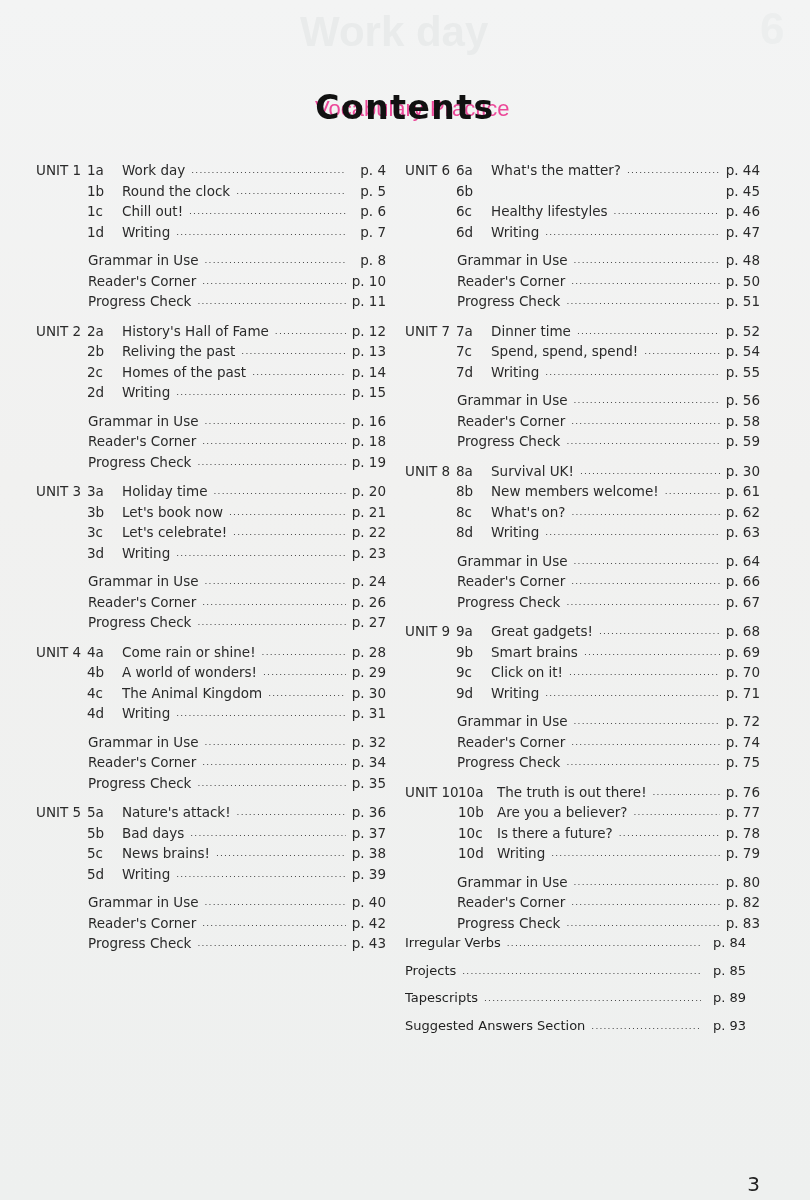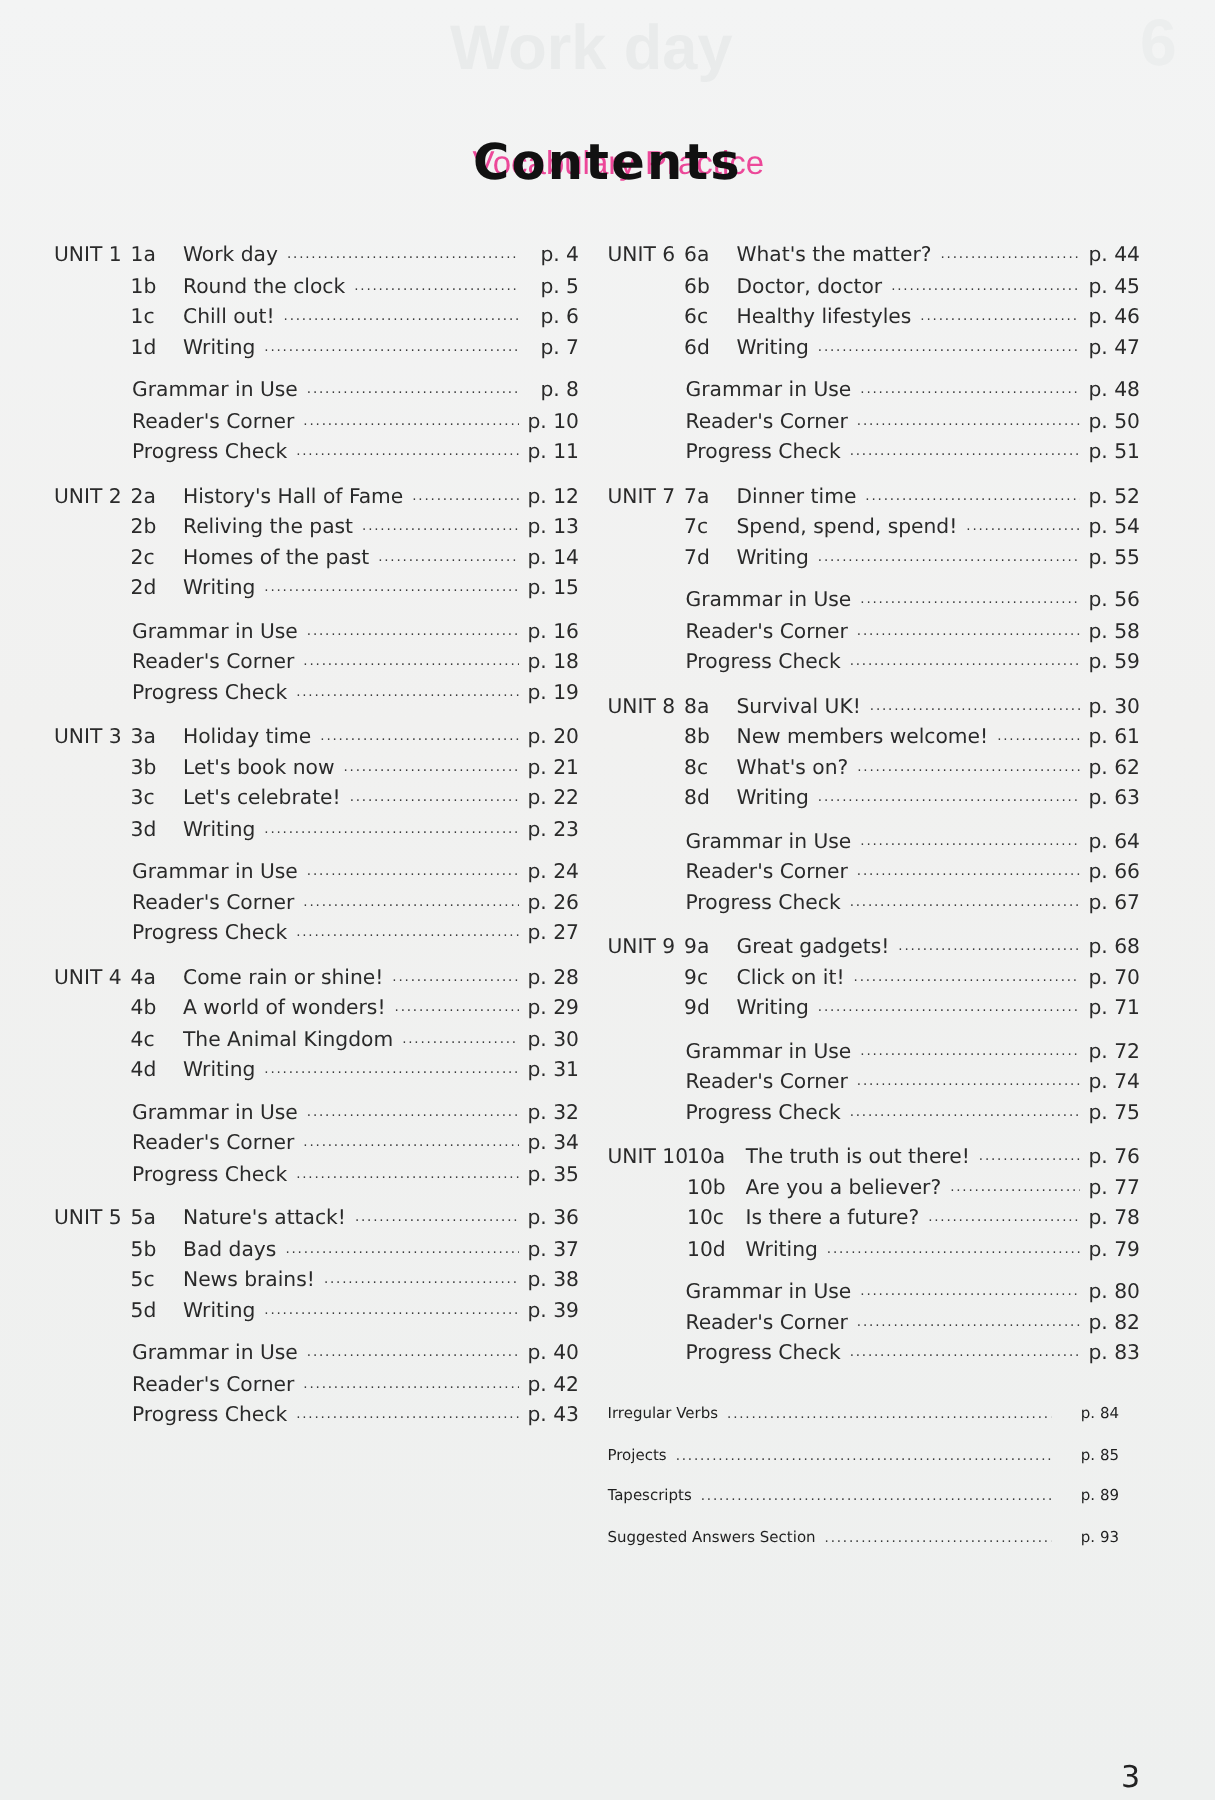--- a/index.html
+++ b/index.html
@@ -103,21 +103,21 @@
     .misc {
       position: absolute;
       left: 405px;
       top: 933px;
       width: 341px;
     }
     .misc-row {
       position: relative;
       height: 27.5px;
       line-height: 20px;
-      font-size: 10px;
+      font-size: 13px;
       white-space: nowrap;
     }
     .misc-row .extra-title-wrap { left: 0; right: 45px; }
 
     .page-number {
       position: absolute;
       right: 50px;
       top: 1172px;
       font-size: 20px;
       color: #222;
@@ -437,24 +437,20 @@
       <span class="unit-label">UNIT 6</span>
       <span class="lesson-code">6a</span>
       <span class="lesson-title-wrap">
           <span class="lesson-title">What's the matter?</span>
           <span class="dots"></span>
         </span>
       <span class="page-ref">p. 44</span>
     </div>
     <div class="row">
       <span class="lesson-code">6b</span>
-      <span class="lesson-title-wrap">
-          <span class="lesson-title">Doctor, doctor</span>
-          <span class="dots"></span>
-        </span>
       <span class="page-ref">p. 45</span>
     </div>
     <div class="row">
       <span class="lesson-code">6c</span>
       <span class="lesson-title-wrap">
           <span class="lesson-title">Healthy lifestyles</span>
           <span class="dots"></span>
         </span>
       <span class="page-ref">p. 46</span>
     </div>
@@ -603,20 +599,28 @@
 
   <div class="unit">
     <div class="row">
       <span class="unit-label">UNIT 9</span>
       <span class="lesson-code">9a</span>
       <span class="lesson-title-wrap">
           <span class="lesson-title">Great gadgets!</span>
           <span class="dots"></span>
         </span>
       <span class="page-ref">p. 68</span>
+    </div>
+    <div class="row">
+      <span class="lesson-code">9b</span>
+      <span class="lesson-title-wrap">
+          <span class="lesson-title">Smart brains</span>
+          <span class="dots"></span>
+        </span>
+      <span class="page-ref">p. 69</span>
     </div>
     <div class="row">
       <span class="lesson-code">9c</span>
       <span class="lesson-title-wrap">
           <span class="lesson-title">Click on it!</span>
           <span class="dots"></span>
         </span>
       <span class="page-ref">p. 70</span>
     </div>
     <div class="row">

